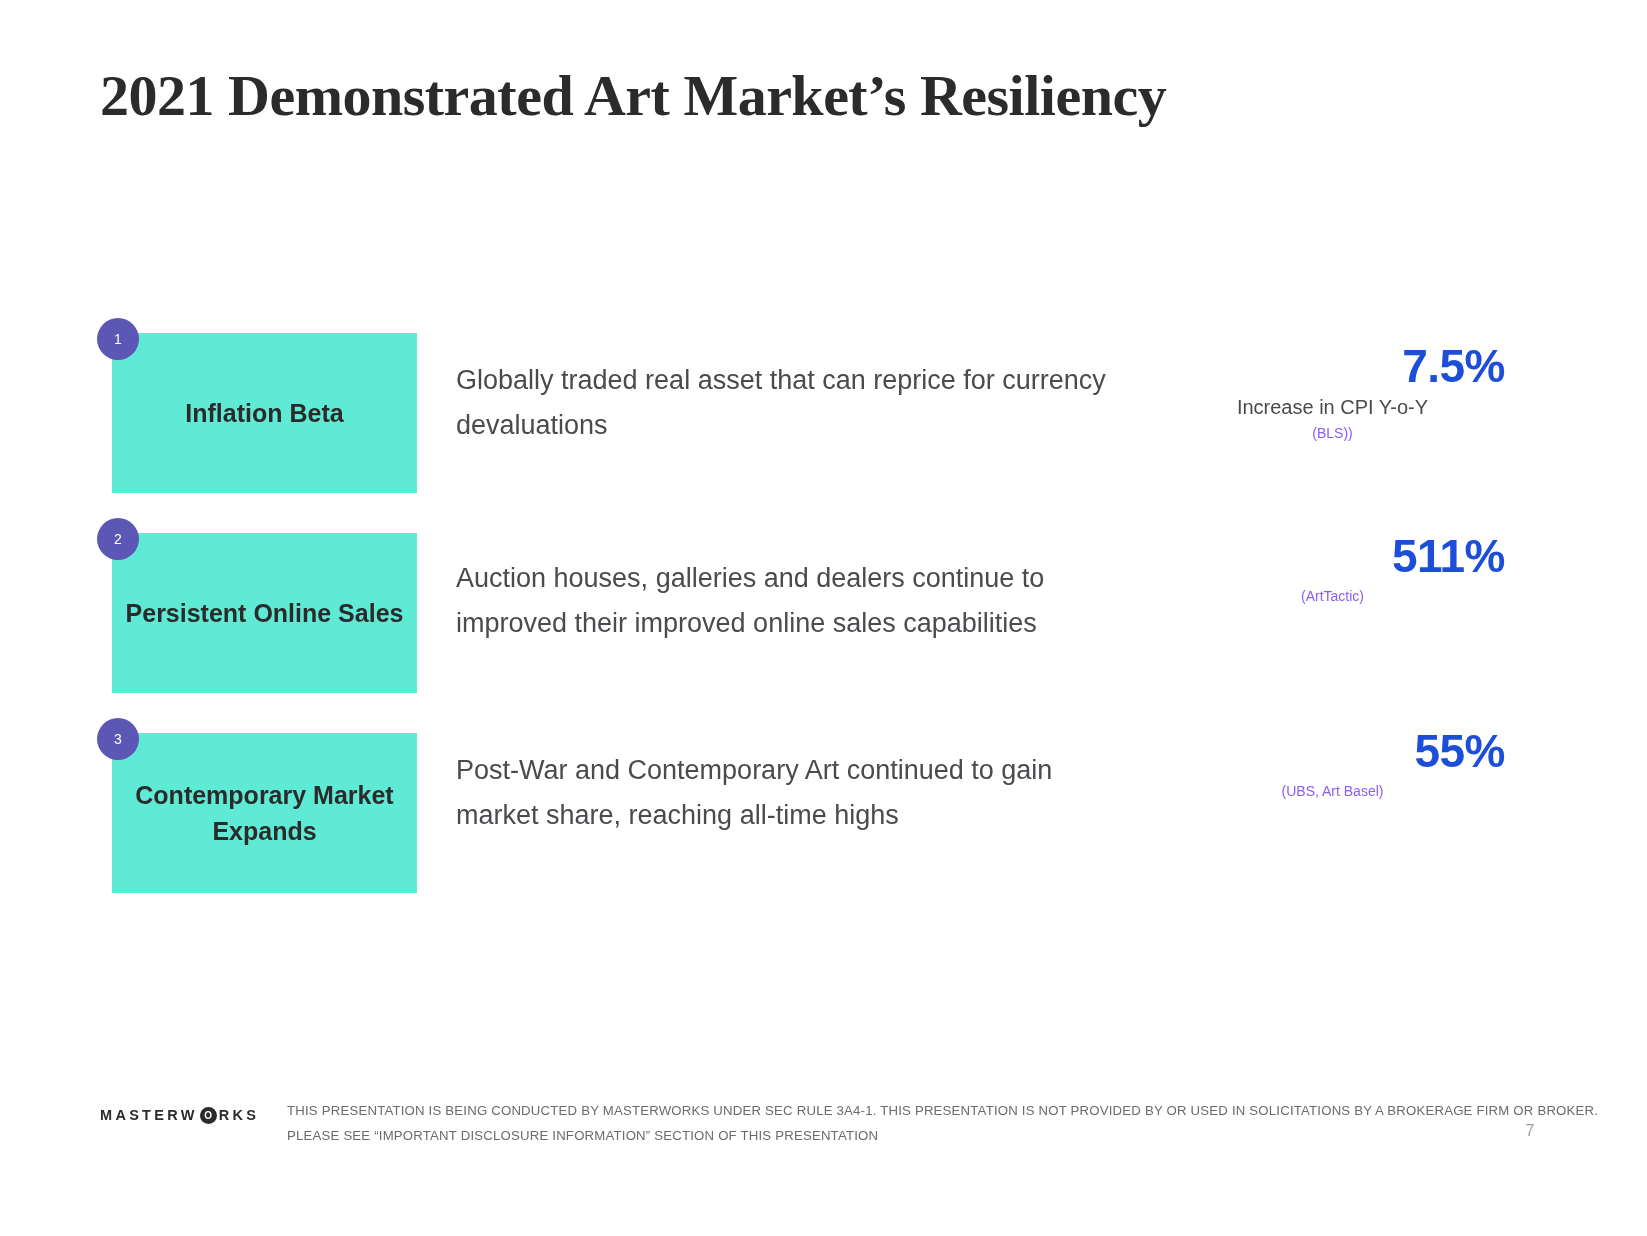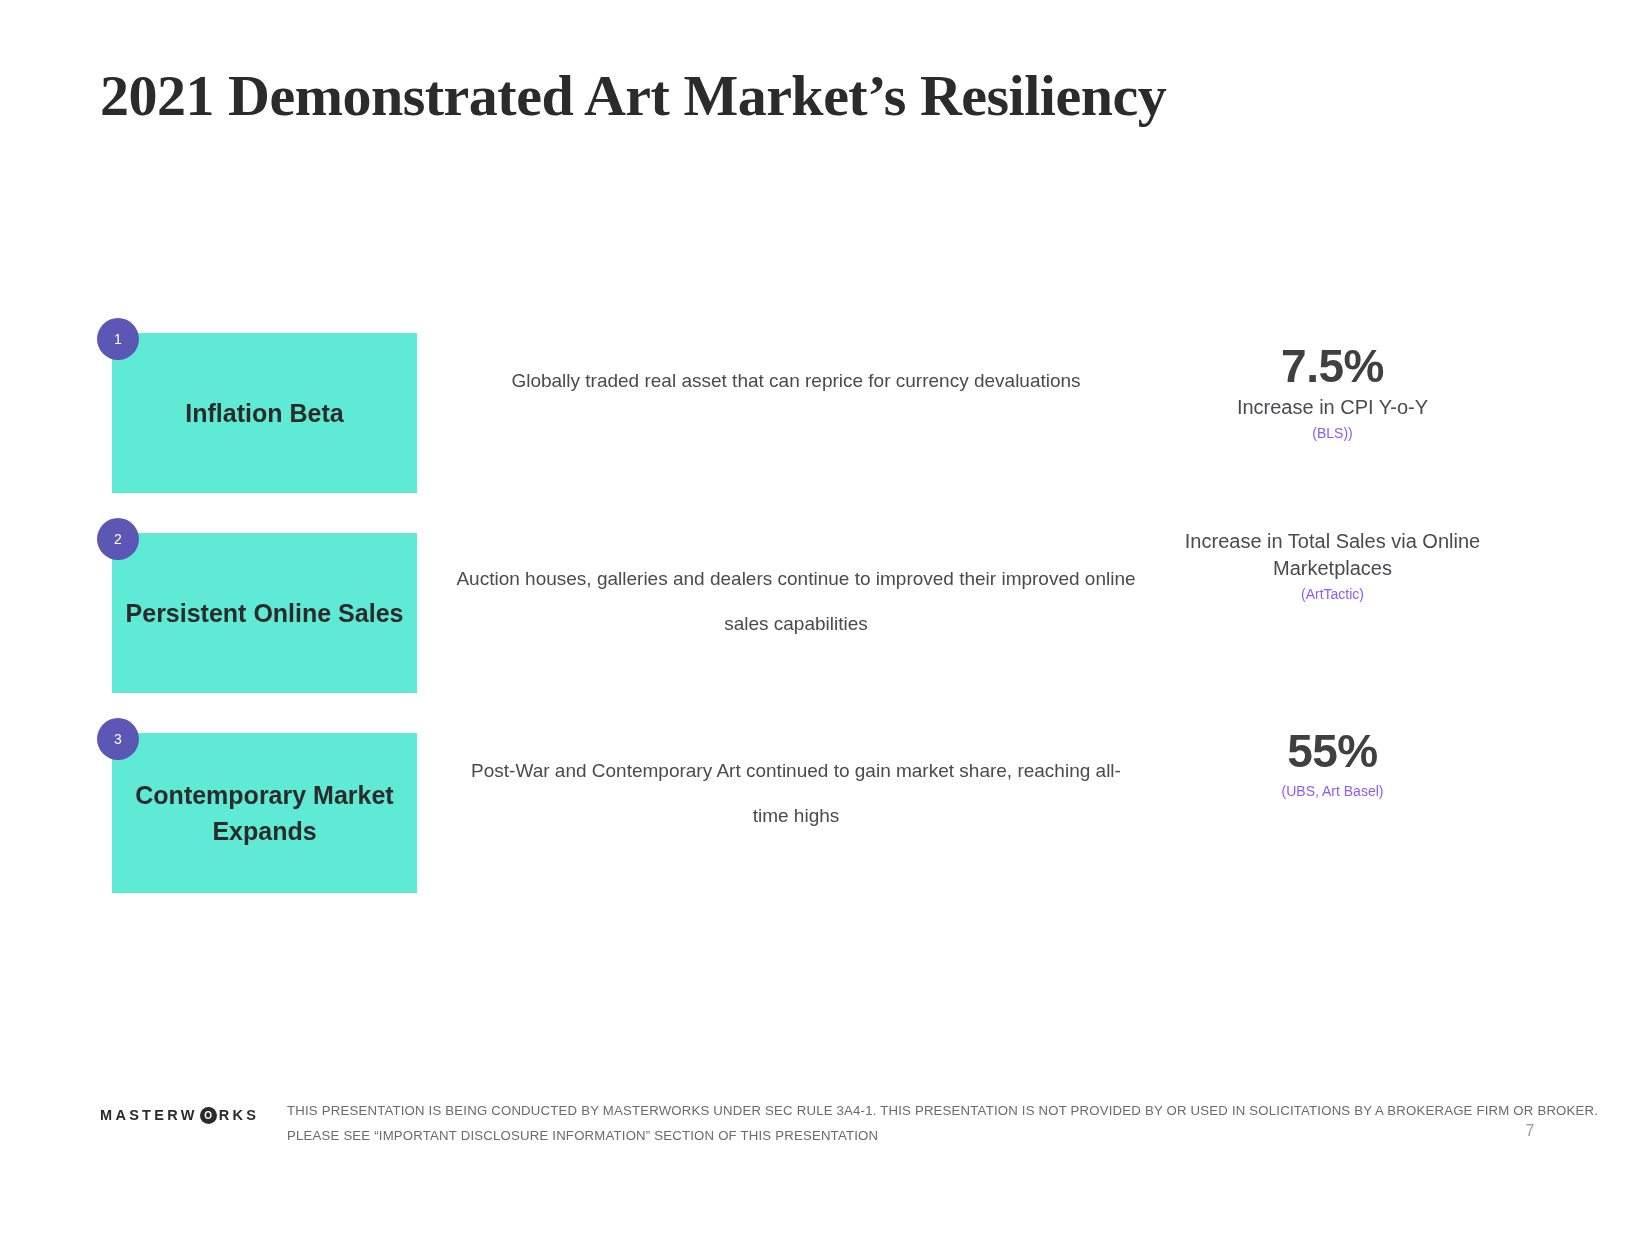--- a/index.html
+++ b/index.html
@@ -89,45 +89,45 @@
     font-weight: bold;
     color: #2b2b2b;
     line-height: 36px;
     padding: 0 8px;
   }
 
   .desc {
     position: absolute;
     left: 456px;
     width: 680px;
-    font-size: 19px;
+    font-size: 27px;
     line-height: 45px;
     color: #4a4a4f;
-    text-align: center;
   }
   .row-1 .desc { top: 40px; }
   .row-2 .desc { top: 38px; }
   .row-3 .desc { top: 30px; }
 
   .stat {
     position: absolute;
     left: 1160px;
     width: 345px;
     text-align: center;
   }
   .row-1 .stat { top: 20px; }
   .row-2 .stat { top: 10px; }
   .row-3 .stat { top: 5px; }
 
   .stat-value {
     font-size: 46px;
     font-weight: bold;
-    color: #404040;
+    color: #1d4ed8;
     line-height: 56px;
     letter-spacing: -0.5px;
+    text-align: right;
   }
   .stat-desc {
     font-size: 20px;
     line-height: 27px;
     color: #4a4a4f;
   }
   .stat-source {
     font-size: 14px;
     line-height: 20px;
     color: #8b5cf6;
@@ -202,21 +202,21 @@
     </div>
   </div>
 
   <div class="row row-2">
     <div class="badge">2</div>
     <div class="label-box">
       <div class="label-text">Persistent Online Sales</div>
     </div>
     <div class="desc">Auction houses, galleries and dealers continue to improved their improved online sales capabilities</div>
     <div class="stat">
-      <div class="stat-desc">Increase in Total Sales via Online Marketplaces</div>
+      <div class="stat-value">511%</div>
       <div class="stat-source">(ArtTactic)</div>
     </div>
   </div>
 
   <div class="row row-3">
     <div class="badge">3</div>
     <div class="label-box">
       <div class="label-text">Contemporary Market Expands</div>
     </div>
     <div class="desc">Post-War and Contemporary Art continued to gain market share, reaching all-time highs</div>

